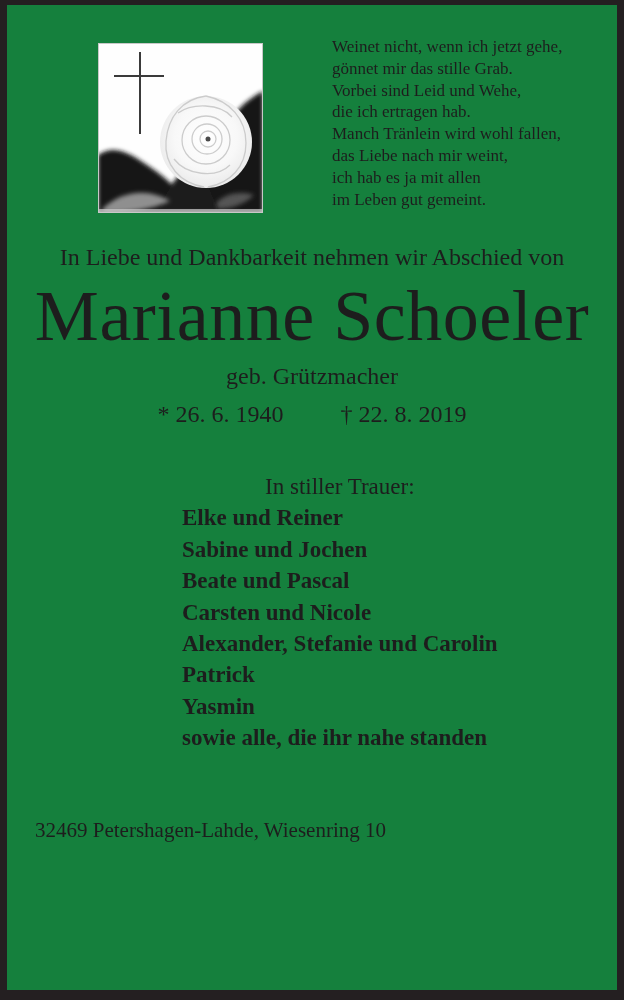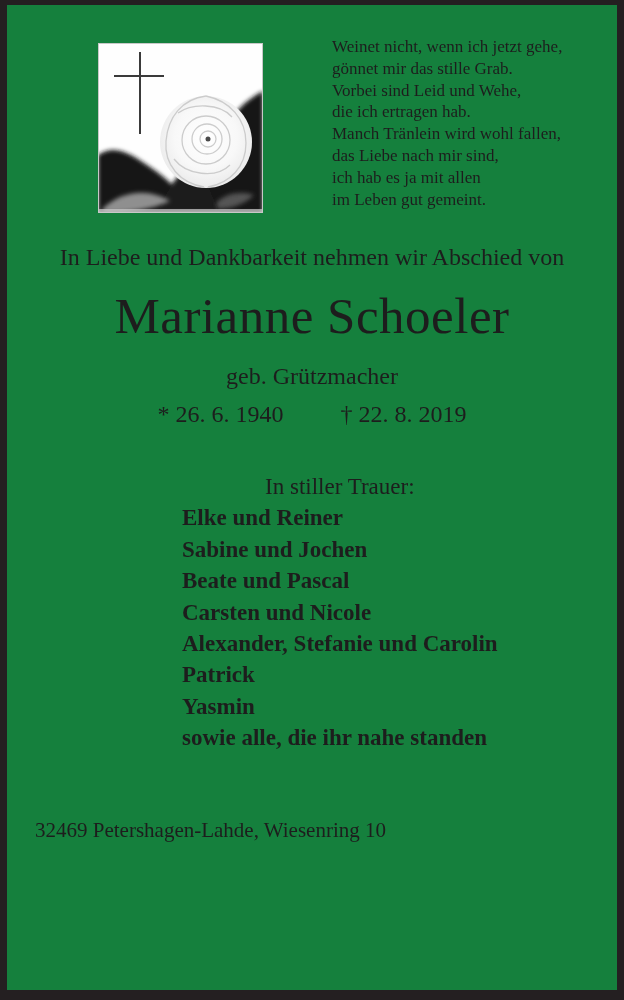--- a/index.html
+++ b/index.html
@@ -49,21 +49,21 @@
     font-size: 24px;
     line-height: 28px;
   }
   .name {
     position: absolute;
     left: 0;
     right: 0;
     top: 274px;
     margin: 0;
     text-align: center;
-    font-size: 51px;
+    font-size: 72px;
     line-height: 84px;
     font-weight: 400;
     letter-spacing: 0.5px;
     white-space: nowrap;
   }
   .maiden {
     position: absolute;
     left: 0;
     right: 0;
     top: 363px;
@@ -165,21 +165,21 @@
     </g>
     <rect x="0.5" y="0.5" width="164" height="169" fill="none" stroke="#c8c8c8" stroke-width="1"></rect>
   </svg>
 
   <div class="poem">
     <div class="poem-line">Weinet nicht, wenn ich jetzt gehe,</div>
     <div class="poem-line">gönnet mir das stille Grab.</div>
     <div class="poem-line">Vorbei sind Leid und Wehe,</div>
     <div class="poem-line">die ich ertragen hab.</div>
     <div class="poem-line">Manch Tränlein wird wohl fallen,</div>
-    <div class="poem-line">das Liebe nach mir sind,</div>
+    <div class="poem-line">das Liebe nach mir weint,</div>
     <div class="poem-line">ich hab es ja mit allen</div>
     <div class="poem-line">im Leben gut gemeint.</div>
   </div>
 
   <div class="intro">In Liebe und Dankbarkeit nehmen wir Abschied von</div>
 
   <h1 class="name">Marianne Schoeler</h1>
 
   <div class="maiden">geb. Grützmacher</div>
 

